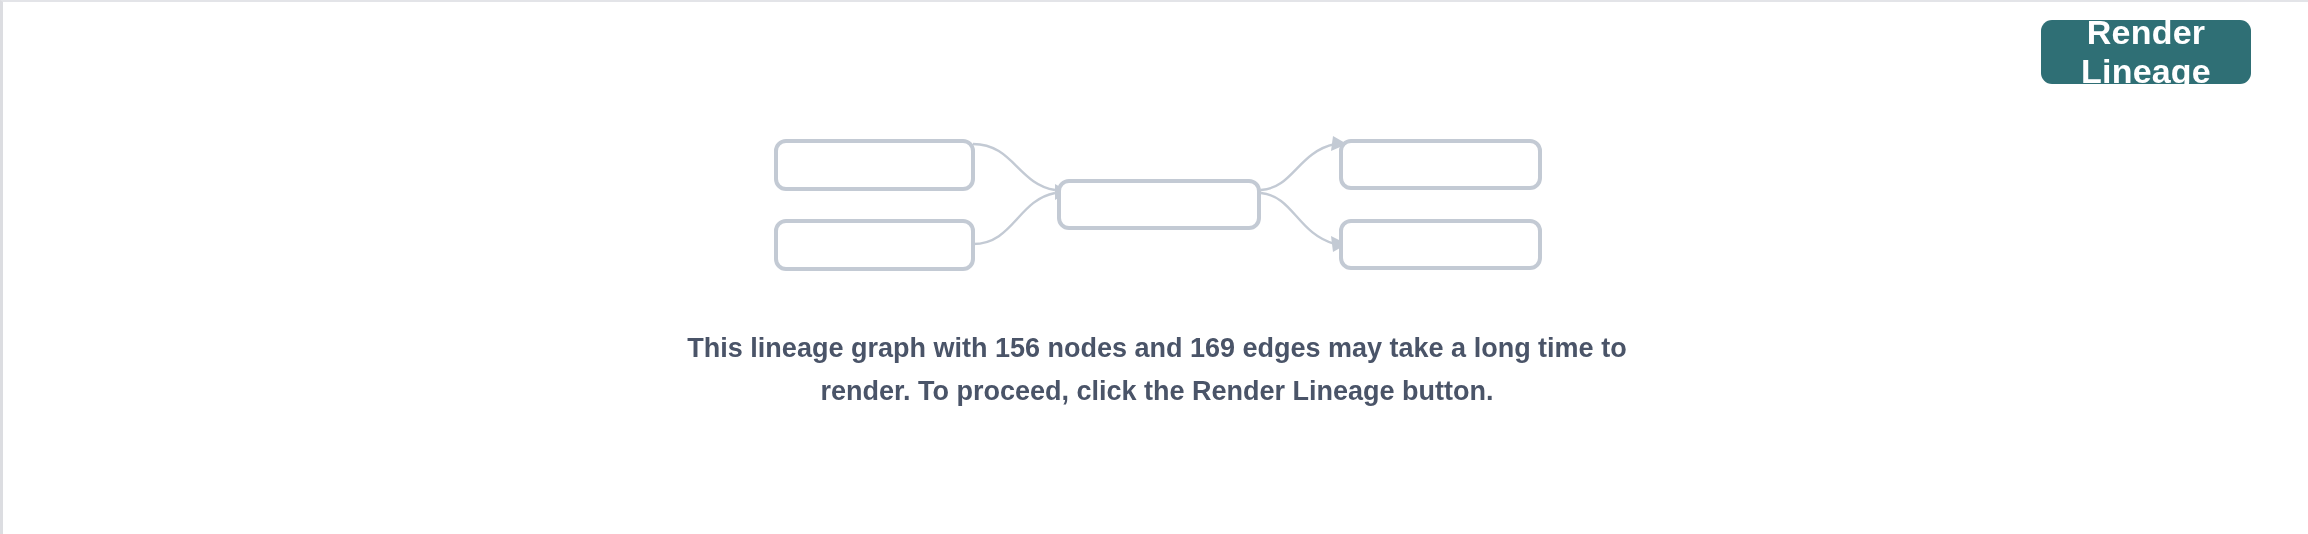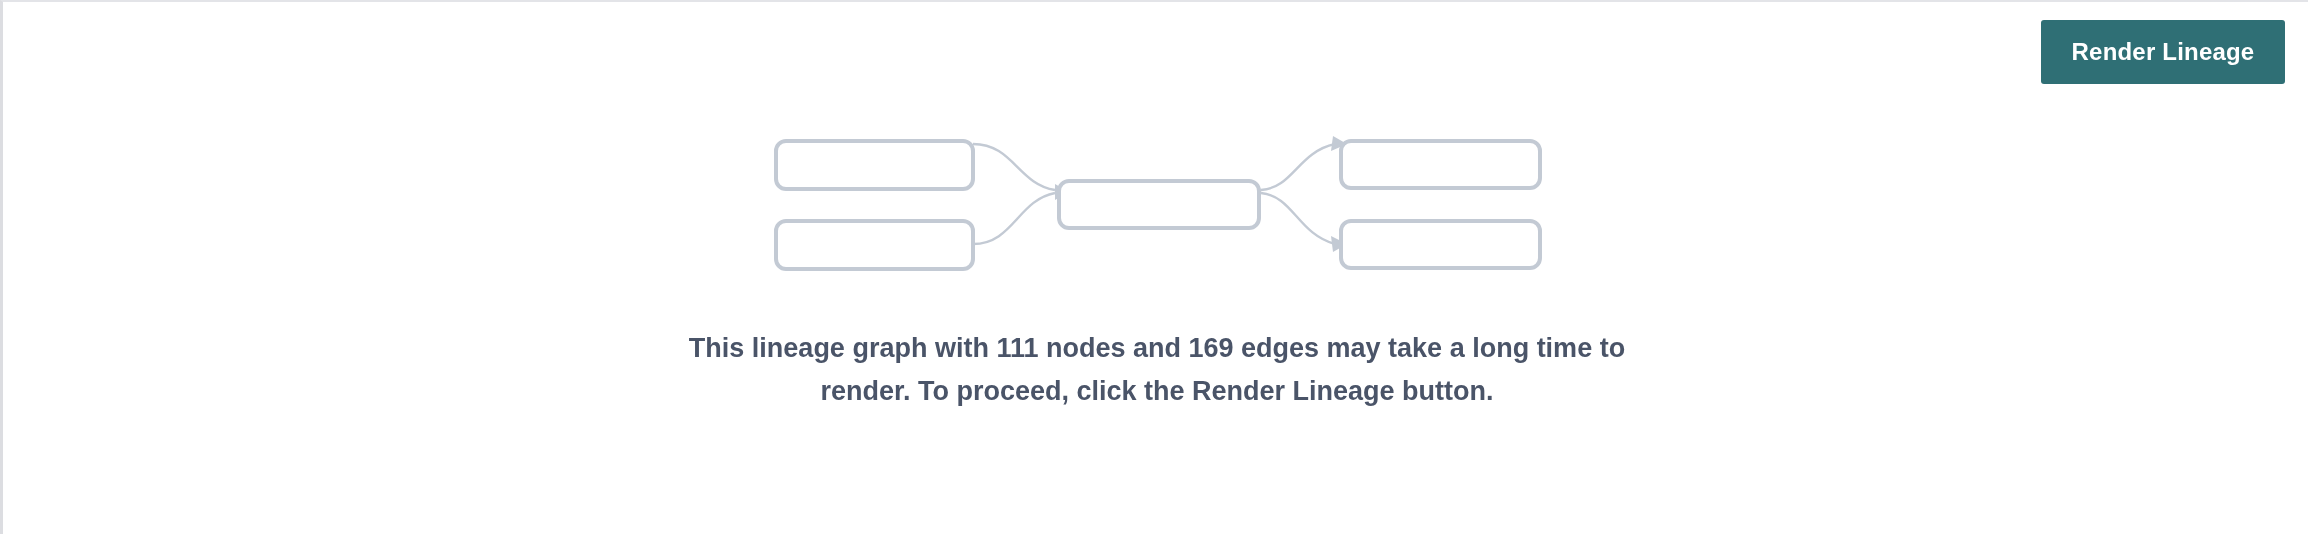--- a/index.html
+++ b/index.html
@@ -23,28 +23,28 @@
     background: #ffffff;
     border-top: 2px solid #e3e4e8;
     border-left: 3px solid #dcdde1;
   }
 
   
   #render-lineage-button {
     position: absolute;
     left: 2038px;
     top: 18px;
-    width: 244px;
+    width: 210px;
     height: 64px;
     background: #2f6f75;
     color: #ffffff;
     border: none;
-    border-radius: 3px;
+    border-radius: 11px;
     font-family: "Liberation Sans", sans-serif;
-    font-size: 24px;
+    font-size: 34px;
     font-weight: bold;
     letter-spacing: 0.2px;
     cursor: pointer;
     display: flex;
     align-items: center;
     justify-content: center;
     padding: 0;
   }
 
   
@@ -112,15 +112,15 @@
       <polygon class="edge-head" points="568,114 584,122, 570,130"></polygon>
 
       <rect class="node-rect" x="13" y="19" width="197" height="48" rx="10"></rect>
       <rect class="node-rect" x="13" y="99" width="197" height="48" rx="10"></rect>
       <rect class="node-rect" x="296" y="59" width="200" height="47" rx="10"></rect>
       <rect class="node-rect" x="578" y="19" width="199" height="47" rx="10"></rect>
       <rect class="node-rect" x="578" y="99" width="199" height="47" rx="10"></rect>
     </svg>
   </div>
 
-  <div id="lineage-message">This lineage graph with 111 nodes and 169 edges may take a long time to render. To proceed, click the Render Lineage button.</div>
+  <div id="lineage-message">This lineage graph with 156 nodes and 169 edges may take a long time to render. To proceed, click the Render Lineage button.</div>
 
 </div>
 
 </body></html>

